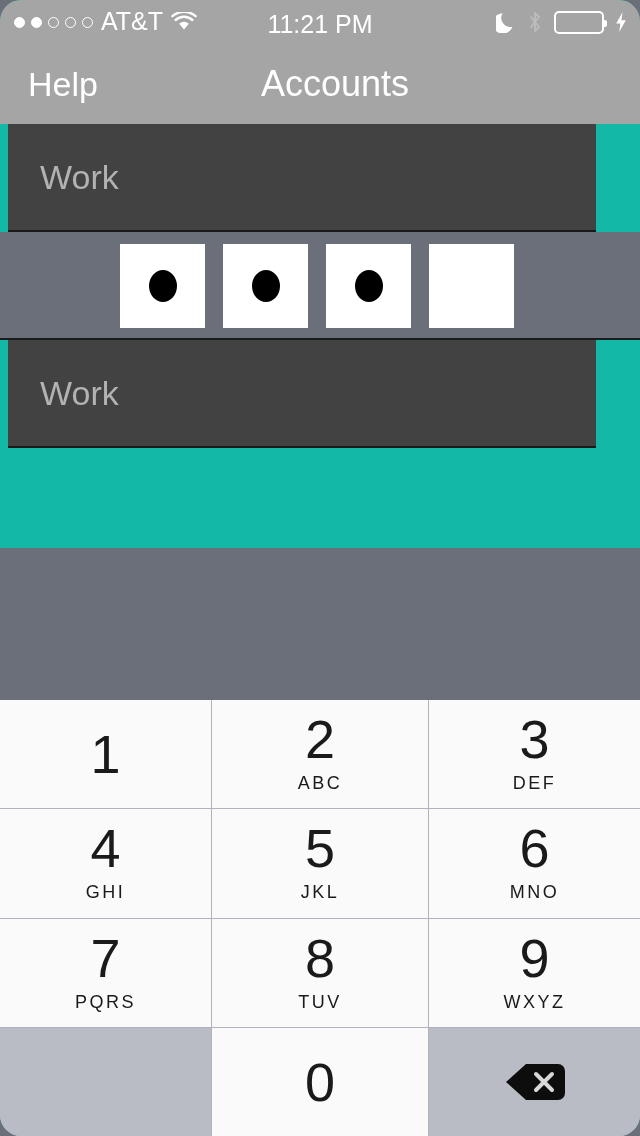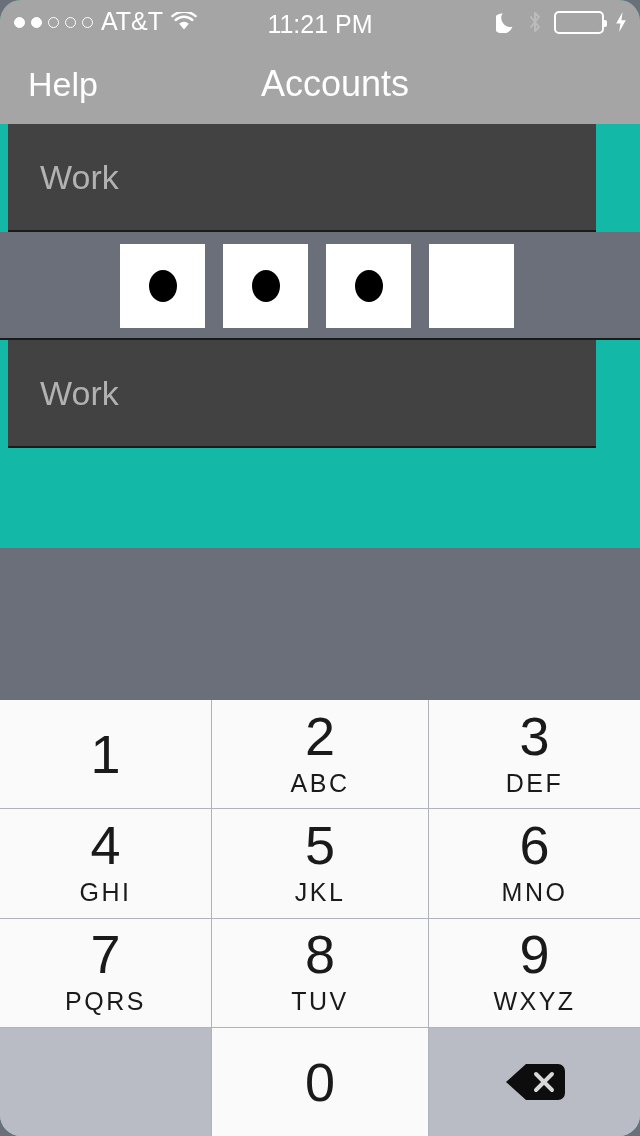--- a/index.html
+++ b/index.html
@@ -214,21 +214,21 @@
   }
   .key.blank, .key.delete { background: #b9bcc4; cursor: default; }
   .key.delete { cursor: pointer; }
   .key-digit {
     font-size: 54px;
     color: #1a1a1a;
     line-height: 1;
     font-weight: 400;
   }
   .key-letters {
-    font-size: 25px;
+    font-size: 18px;
     color: #1a1a1a;
     letter-spacing: 2.5px;
     margin-top: 8px;
     line-height: 1;
   }
   .key.has-letters .key-digit { margin-top: -4px; }
   .key.no-letters .key-digit { margin-top: 0px; }
   .delete-icon { width: 62px; height: 44px; display: block; }
 </style>
 </head>

